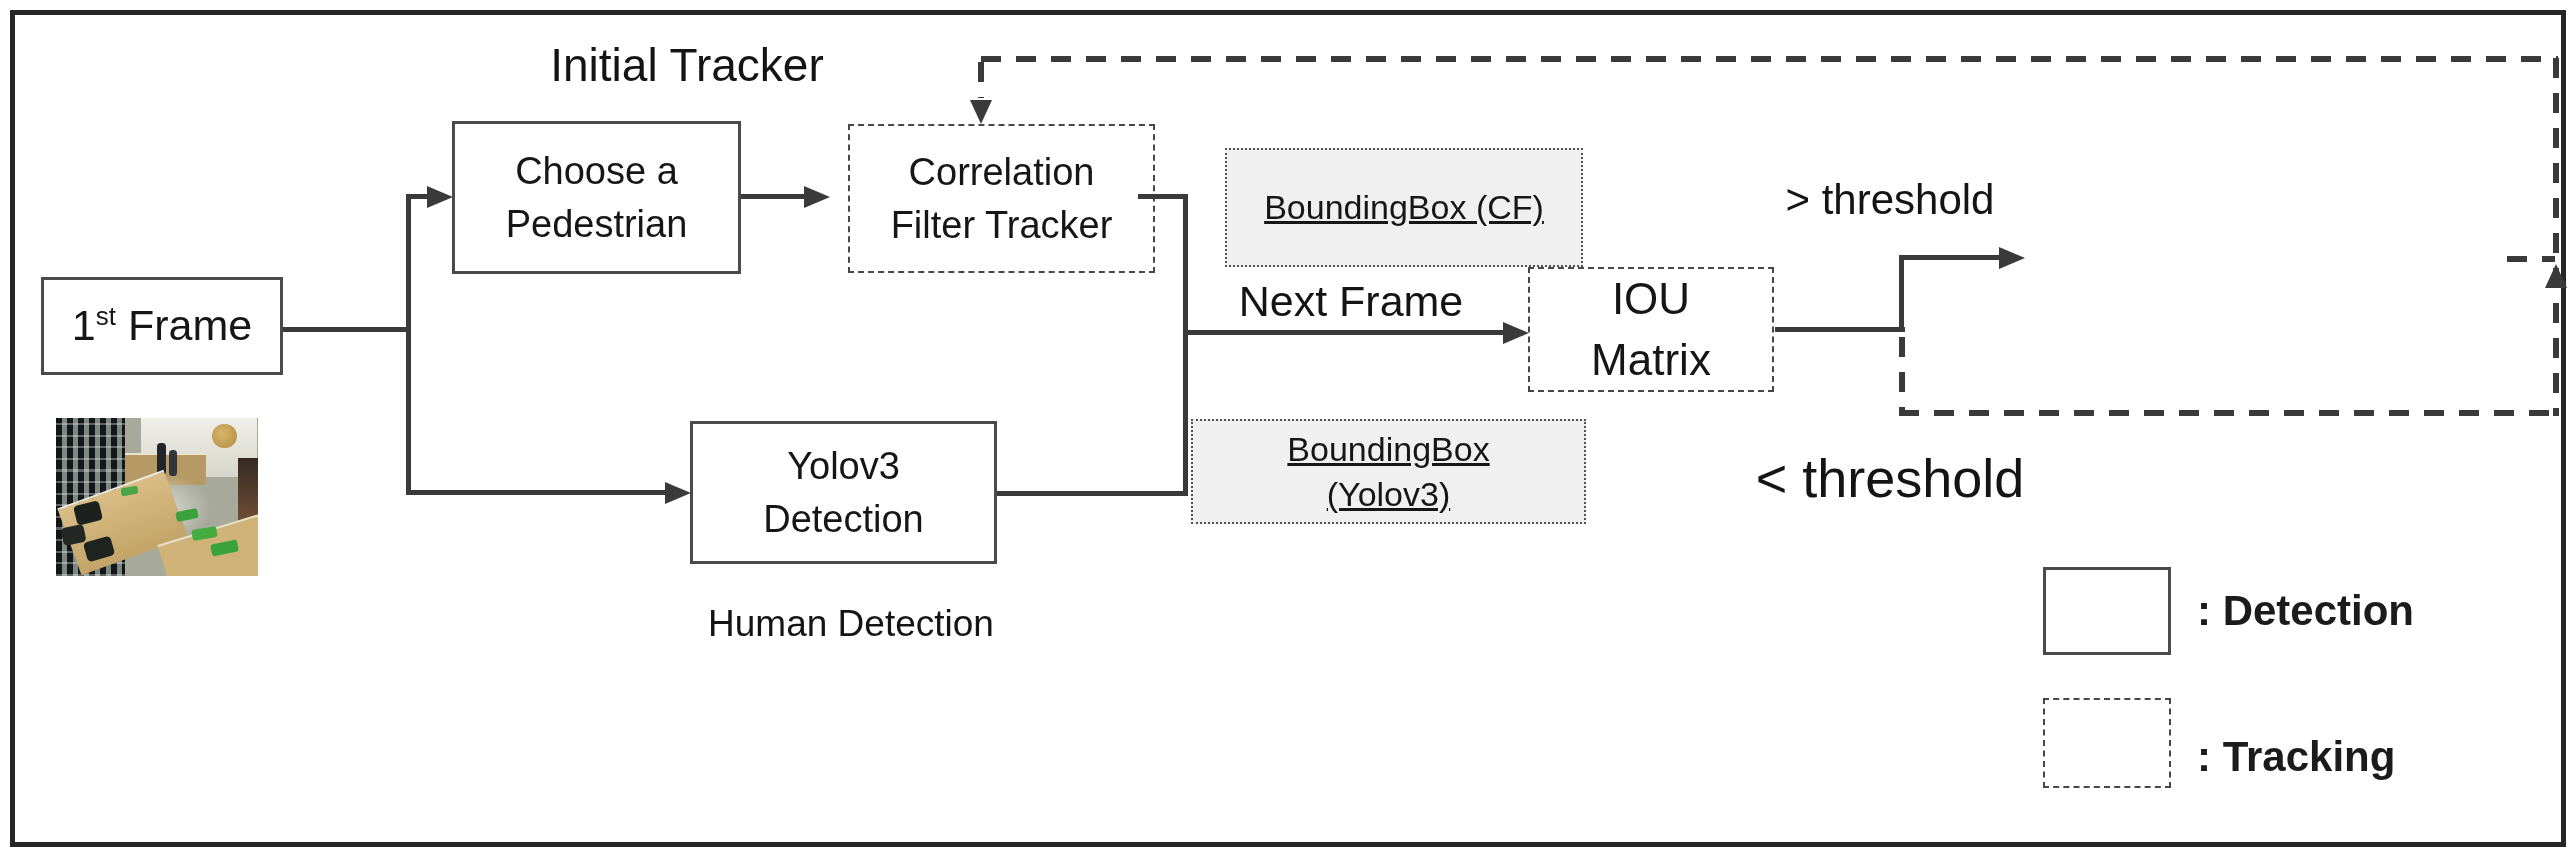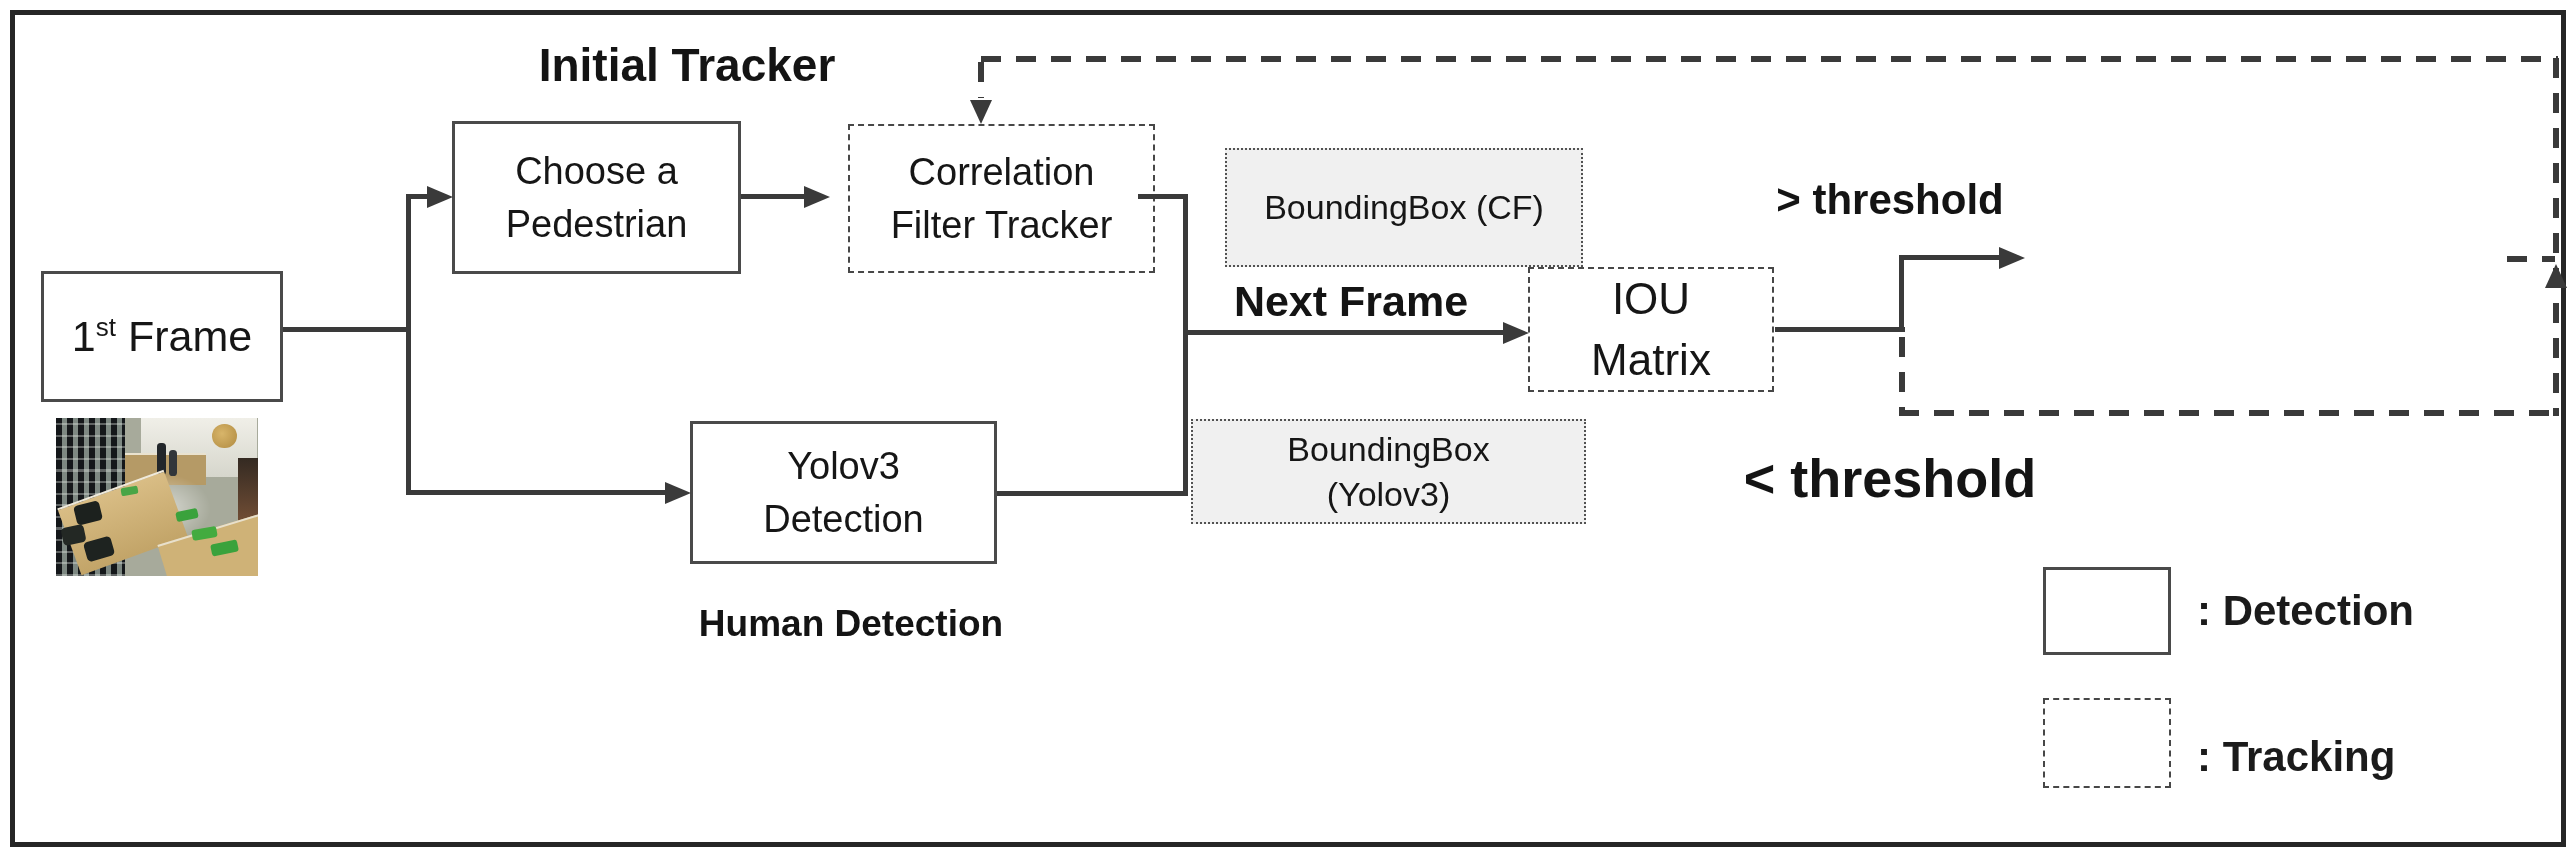--- a/index.html
+++ b/index.html
@@ -13,34 +13,34 @@
   html,body{background:var(--bg);}
   body{font-family:"Liberation Sans", sans-serif;color:var(--text);}
   .stage{position:relative;width:2576px;height:857px;background:var(--bg);overflow:hidden;}
   .outer-border{position:absolute;left:10px;top:10px;width:2556px;height:837px;border:5px solid #262626;background:transparent;}
 
   
   .node{position:absolute;display:flex;flex-direction:column;align-items:center;justify-content:center;
         text-align:center;background:var(--bg);font-size:38px;line-height:1.38;color:#161616;}
   .node.solid{border:3.6px solid var(--box-border);}
   .node.dashed{border:2.9px dashed #474747;}
-  .node.dotted{border:2.9px dotted #525252;background:var(--gray-fill);}
+  .node.dotted{border:2.9px dotted #525252;background:var(--gray-fill);text-decoration:underline;}
 
-  .n-first{left:41px;top:271px;width:242px;height:131px;font-size:43px;}
+  .n-first{left:41px;top:277px;width:242px;height:98px;font-size:43px;}
   .n-first sup{font-size:26px;vertical-align:super;}
   .n-choose{left:452px;top:121px;width:289px;height:153px;}
   .n-cft{left:848px;top:124px;width:307px;height:149px;}
   .n-bbcf{left:1225px;top:148px;width:358px;height:119px;font-size:34px;}
   .n-iou{left:1528px;top:267px;width:246px;height:125px;font-size:44px;}
   .n-update{left:2029px;top:191px;width:478px;height:134px;font-size:34px;line-height:1.5;}
   .n-yolo{left:690px;top:421px;width:307px;height:143px;}
   .n-bbyolo{left:1191px;top:419px;width:395px;height:105px;font-size:34px;line-height:1.3;}
 
   
-  .lbl{position:absolute;font-weight:bold;color:#141414;text-align:center;white-space:nowrap;}
+  .lbl{position:absolute;font-weight:normal;color:#141414;text-align:center;white-space:nowrap;}
   .lbl-initial{left:470px;top:38px;width:434px;font-size:46px;}
   .lbl-next{left:1192px;top:277px;width:318px;font-size:43px;}
   .lbl-gt{left:1731px;top:176px;width:318px;font-size:42px;}
   .lbl-lt{left:1731px;top:447px;width:318px;font-size:54px;}
   .lbl-human{left:634px;top:603px;width:434px;font-size:37px;}
 
   
   .hline,.vline{position:absolute;background:var(--line);}
   .hline{height:5px;}
   .vline{width:5px;}

